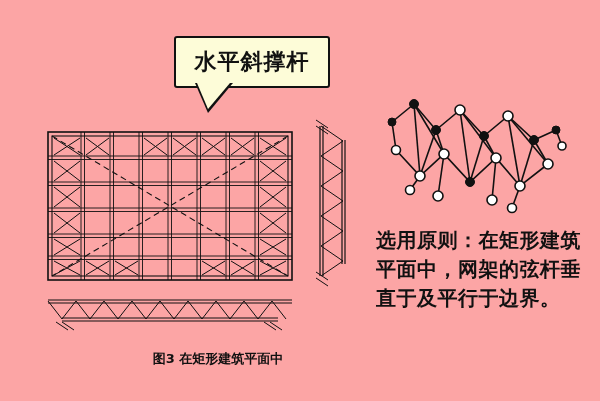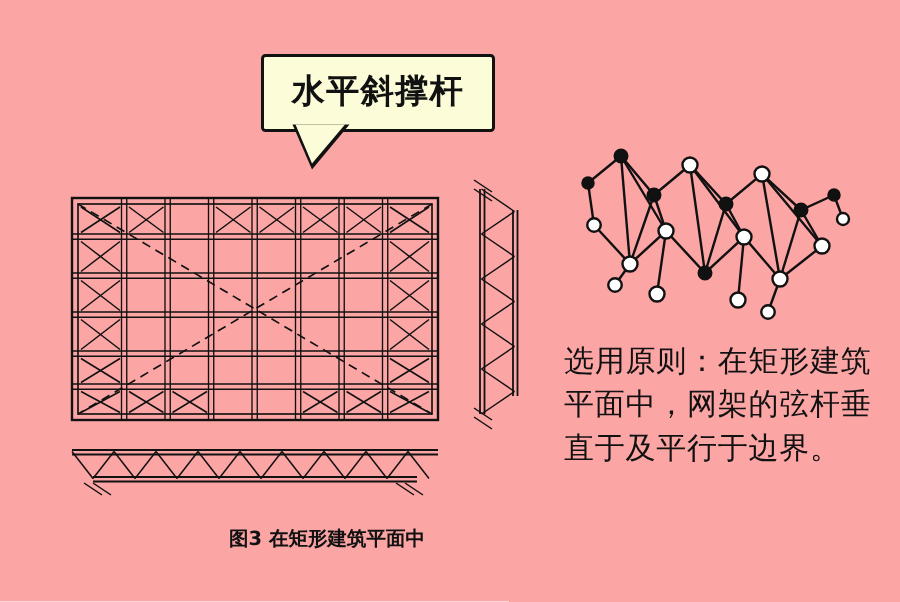--- a/index.html
+++ b/index.html
@@ -72,21 +72,21 @@
 
   
   .right-text {
     position: absolute;
     left: 376px;
     top: 226px;
     width: 210px;
     font-size: 20px;
     line-height: 29px;
     color: #111111;
-    font-weight: normal;
+    font-weight: bold;
     letter-spacing: 0.5px;
   }
 
   
   .caption {
     position: absolute;
     left: 103px;
     top: 350px;
     width: 230px;
     text-align: center;

